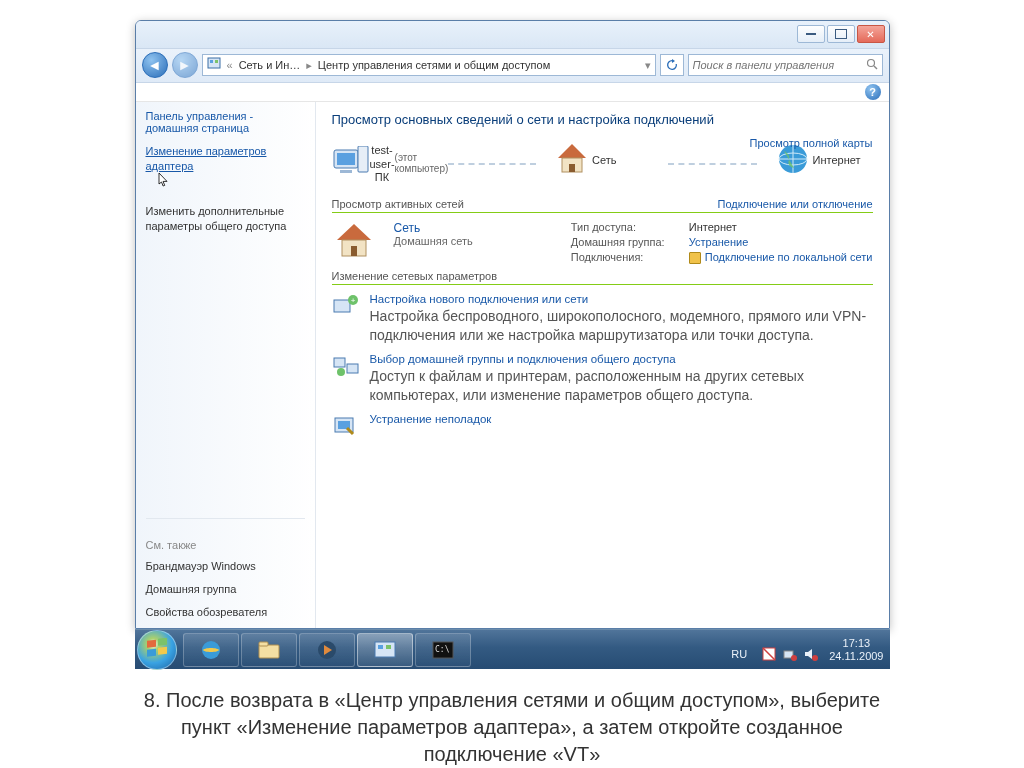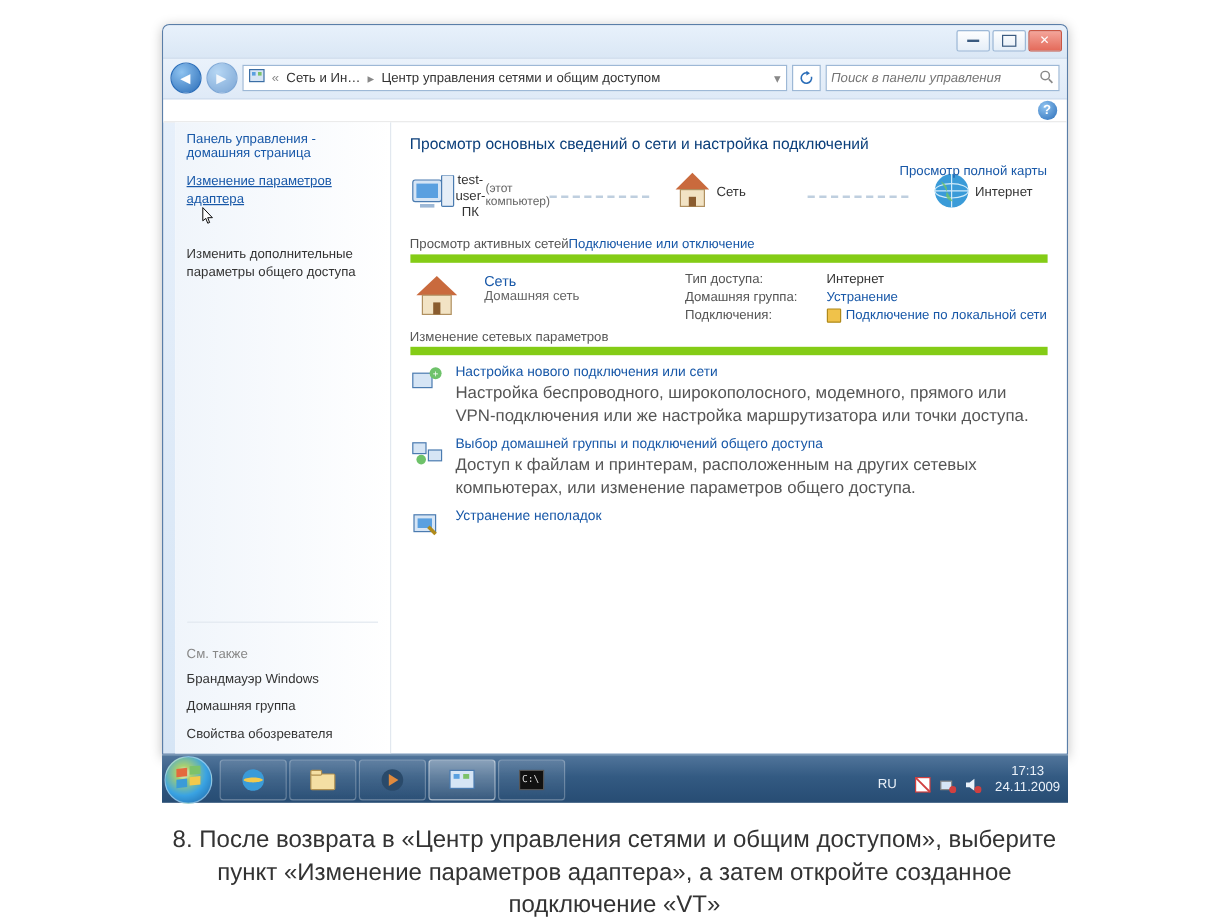--- a/index.html
+++ b/index.html
@@ -116,21 +116,20 @@
   .help-icon {
     width: 16px; height: 16px; border-radius: 50%;
     background: radial-gradient(circle at 35% 30%, #8fc3f0, #2a6db8);
     color: #fff; font-size: 11px; font-weight: bold;
     display: flex; align-items: center; justify-content: center;
   }
   .content {
     display: flex;
     background: #fff;
     height: 530px;
-    margin-left: 10px;
   }
   .sidebar {
     width: 180px;
     background: linear-gradient(to right,#f0f5fb,#fff);
     border-right: 1px solid #e2e8ef;
     padding: 8px 10px;
     display: flex;
     flex-direction: column;
     font-size: 11px;
   }
@@ -180,24 +179,24 @@
   }
   .net-node { display:flex; align-items:center; width: 100px; font-size: 11px; }
   .net-node .icon-box { width: 40px; height: 36px; display:flex; align-items:center; justify-content:center; }
   .net-node .lbl { margin-top: 3px; color: #333; text-align:center; line-height:1.2; }
   .net-node .sublbl { font-size:10px; color:#666; }
   .net-line { flex:1; height:1px; border-top: 2px dashed #bfcfdf; margin-top: 22px; }
   .map-link { position:absolute; right:0; top:0; color:#1858a8; font-size:11px; cursor:pointer; }
 
   .section-hdr {
     font-size: 11px; color:#555;
-    border-bottom: 7px solid #84cc16;
+    border-bottom: 1px solid #84cc16;
     margin: 6px 0 8px 0;
     padding-bottom: 2px;
-    display:flex; 
+    display:flex; justify-content:space-between;
   }
   .section-hdr .right-link { color:#1858a8; cursor:pointer; }
 
   .active-net {
     display:flex;
     gap: 18px;
     align-items: flex-start;
     margin-bottom: 4px;
   }
   .active-net .net-icon { width:44px; height:40px; display:flex; align-items:center; justify-content:center; }
@@ -450,21 +449,21 @@
 
           <div class="task">
             <div class="ticon">
               <svg width="26" height="24" viewBox="0 0 26 24">
                   <rect x="1" y="4" width="11" height="9" fill="#d6e5f5" stroke="#4a7bb0"></rect>
                   <rect x="14" y="10" width="11" height="9" fill="#d6e5f5" stroke="#4a7bb0"></rect>
                   <circle cx="8" cy="18" r="4" fill="#6ec26a"></circle>
                 </svg>
             </div>
             <div>
-              <div class="ttitle">Выбор домашней группы и подключений общего доступа</div>
+              <div class="ttitle">Выбор домашней группы и подключения общего доступа</div>
               <div class="tdesc">Доступ к файлам и принтерам, расположенным на других сетевых компьютерах, или изменение параметров общего доступа.</div>
             </div>
           </div>
 
           <div class="task">
             <div class="ticon">
               <svg width="26" height="24" viewBox="0 0 26 24">
                   <rect x="2" y="4" width="18" height="14" fill="#d6e5f5" stroke="#4a7bb0"></rect>
                   <rect x="5" y="7" width="12" height="8" fill="#5aa0e0"></rect>
                   <path d="M14 14l6 6" stroke="#b08a1a" stroke-width="3"></path>

